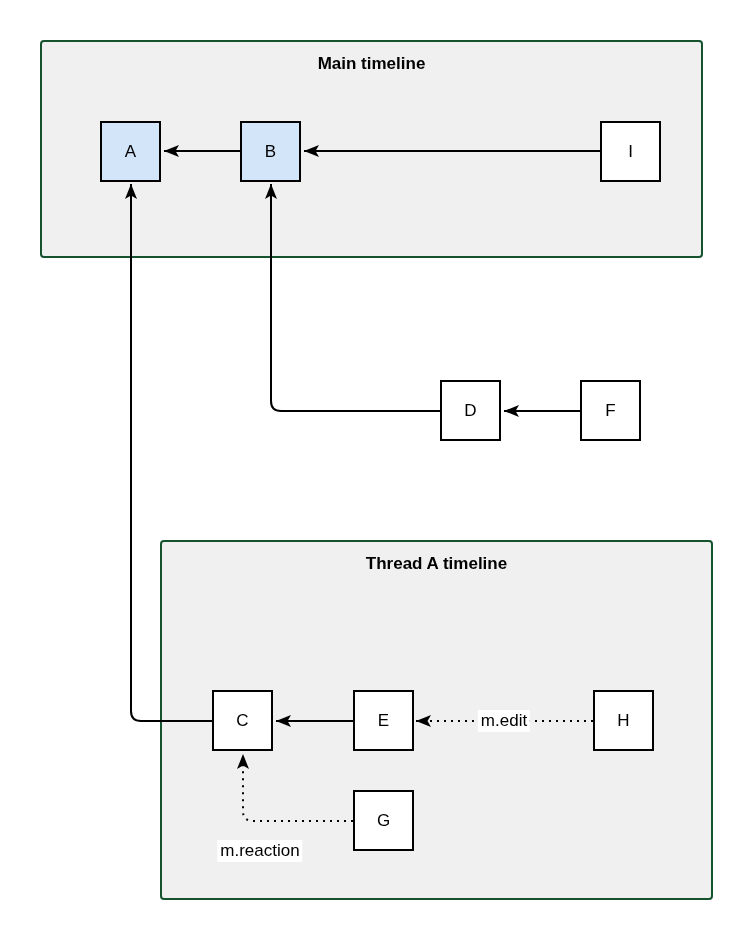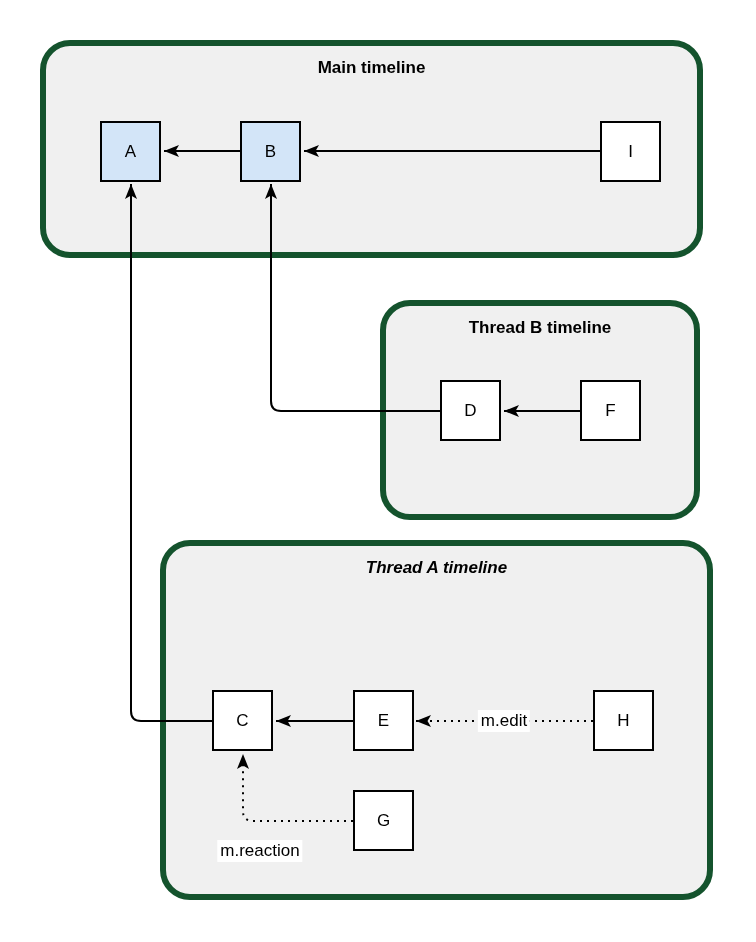--- a/index.html
+++ b/index.html
@@ -11,34 +11,34 @@
   .canvas {
     position: relative;
     width: 756px;
     height: 942px;
     background: #ffffff;
     overflow: hidden;
   }
   .container {
     position: absolute;
     background: #f0f0f0;
-    border: 6px solid #14532d;
-    border-radius: 30px;
+    border: 2px solid #14532d;
+    border-radius: 4px;
     box-sizing: border-box;
   }
   .container-title {
     margin-top: 12px;
     text-align: center;
     font-size: 17px;
     font-weight: bold;
     color: #000000;
   }
   #container-main   { left: 40px;  top: 40px;  width: 663px; height: 218px; }
   #container-thread-b { left: 380px; top: 300px; width: 320px; height: 220px; }
-  #container-thread-a { left: 160px; top: 540px; width: 553px; height: 360px; font-style: italic; }
+  #container-thread-a { left: 160px; top: 540px; width: 553px; height: 360px; }
 
   .node {
     position: absolute;
     width: 61px;
     height: 61px;
     box-sizing: border-box;
     background: #ffffff;
     border: 2px solid #000000;
     display: flex;
     align-items: center;
@@ -93,23 +93,20 @@
 </style>
 </head>
 <body>
 
 <div class="canvas">
 
   <div class="container" id="container-main">
     <div class="container-title">Main timeline</div>
   </div>
 
-  <div class="container" id="container-thread-b">
-    <div class="container-title">Thread B timeline</div>
-  </div>
 
   <div class="container" id="container-thread-a">
     <div class="container-title">Thread A timeline</div>
   </div>
 
   <svg class="edges-layer" viewBox="0 0 756 942" xmlns="http://www.w3.org/2000/svg">
     <defs>
       <marker id="arrowhead" markerUnits="userSpaceOnUse" markerWidth="18" markerHeight="14" refX="15" refY="6" orient="auto">
         <path d="M0,0 L15,6 L0,12 L3.5,6 Z" fill="#000000"></path>
       </marker>

